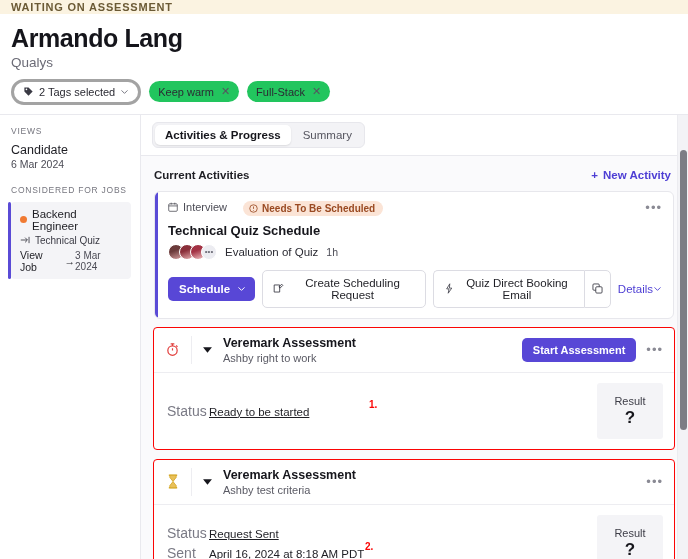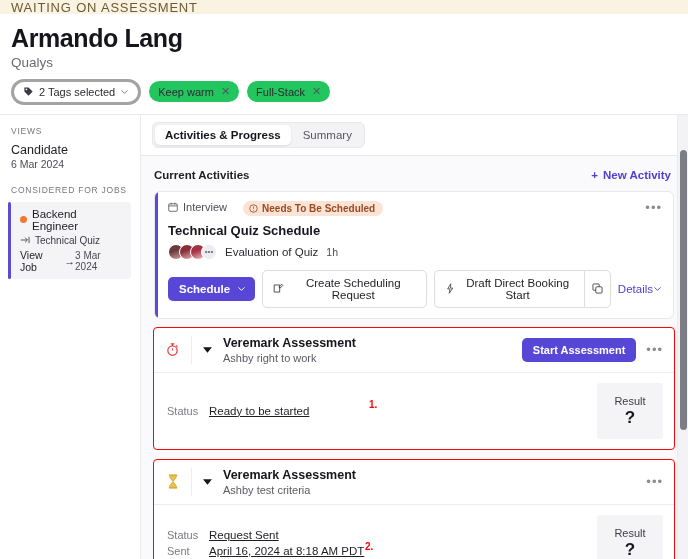--- a/index.html
+++ b/index.html
@@ -17,22 +17,22 @@
 
   
   .status-banner {
     height: 14px;
     background: #fbf3e1;
     display: flex;
     align-items: center;
     padding-left: 11px;
   }
   .status-banner span {
-    font-size: 13px;
-    font-weight: normal;
+    font-size: 11px;
+    font-weight: bold;
     letter-spacing: 0.8px;
     color: #6b5a35;
   }
 
   
   .header { padding: 6px 11px 0 11px; }
   .cand-name {
     font-size: 25px;
     font-weight: bold;
     letter-spacing: -0.4px;
@@ -329,21 +329,21 @@
   }
   .acard-body {
     display: flex;
     align-items: center;
     padding: 10px 11px 10px 13px;
     min-height: 62px;
     position: relative;
   }
   .kv { display: flex; flex-direction: column; gap: 4px; }
   .kvrow { display: flex; align-items: baseline; gap: 9px; }
-  .kvkey { font-size: 11px; color: #7a7a85; width: 33px; flex: 0 0 33px; }
+  .kvkey { font-size: 14px; color: #7a7a85; width: 33px; flex: 0 0 33px; }
   .kvval { font-size: 11.5px; color: #1e1e24; text-decoration: underline; }
   .annot-num {
     position: absolute;
     font-size: 10px;
     font-weight: bold;
     color: #fb0505;
   }
   .result-box {
     margin-left: auto;
     background: #f4f4f7;
@@ -526,21 +526,21 @@
               </span>
               <span>Create Scheduling Request</span>
             </button>
             <span class="btn-group">
               <button class="btn-ghost btn-join">
                 <span class="ic">
                   <svg width="10" height="11" viewBox="0 0 12 14">
                       <path d="M7 1 L3 7.5 h3 L5 13 L9.5 6.5 h-3z" stroke="#3a3a44" stroke-width="1" fill="none"></path>
                     </svg>
                 </span>
-                <span>Draft Direct Booking Start</span>
+                <span>Quiz Direct Booking Email</span>
               </button>
               <button class="btn-ghost btn-attach">
                 <span class="ic">
                   <svg width="11" height="11" viewBox="0 0 14 14">
                       <rect x="1.2" y="1.2" width="8" height="8" rx="1.3" stroke="#3a3a44" stroke-width="1.1" fill="none"></rect>
                       <rect x="4.8" y="4.8" width="8" height="8" rx="1.3" stroke="#3a3a44" stroke-width="1.1" fill="#fff"></rect>
                     </svg>
                 </span>
               </button>
             </span>

